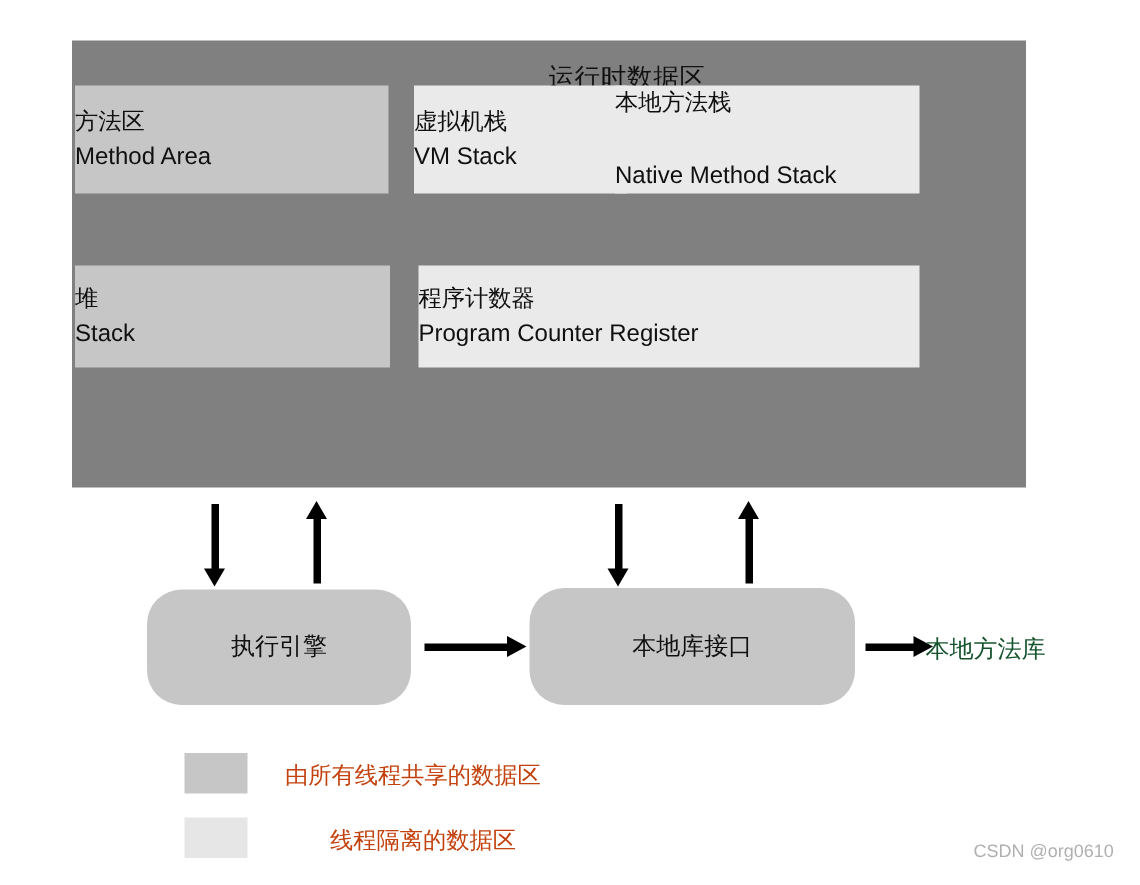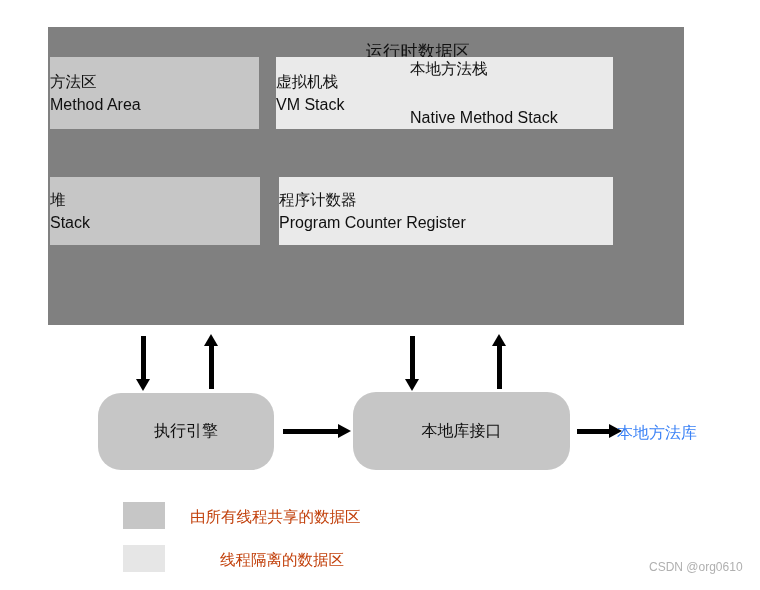--- a/index.html
+++ b/index.html
@@ -131,21 +131,21 @@
     font-size: 16px;
     color: #101010;
     border-radius: 23px;
   }
   .box-exec-engine  { left: 98px;  top: 393px; width: 176px; height: 77px; }
   .box-native-iface { left: 353px; top: 392px; width: 217px; height: 78px; }
 
   .free-label {
     position: absolute;
     font-size: 16px;
-    color: #3b82f6;
+    color: #14532d;
     white-space: nowrap;
   }
   .label-native-lib { left: 617px; top: 423px; }
 
   
   .legend-swatch {
     position: absolute;
     width: 42px;
     height: 27px;
   }

